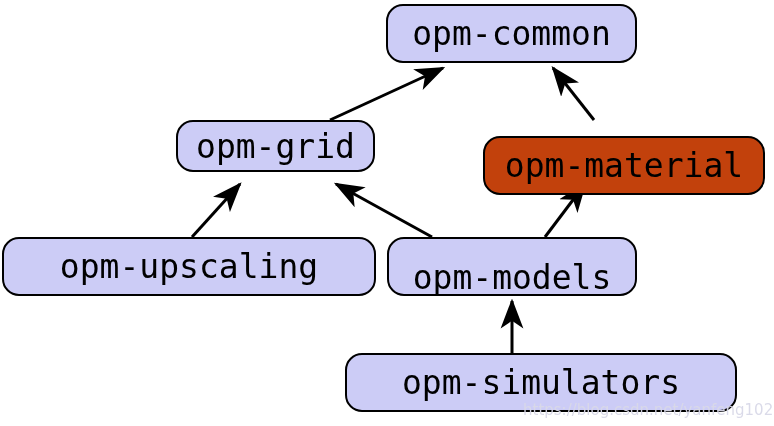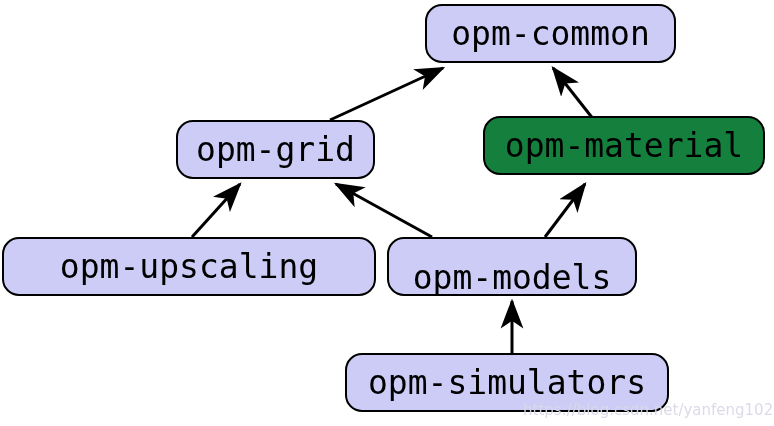--- a/index.html
+++ b/index.html
@@ -71,35 +71,35 @@
         <line x1="330" y1="120" x2="443" y2="68" stroke="#000000" stroke-width="3" marker-end="url(#arrowhead)"></line>
         <line x1="594" y1="120" x2="553" y2="68" stroke="#000000" stroke-width="3" marker-end="url(#arrowhead)"></line>
         <line x1="192" y1="237" x2="240" y2="184" stroke="#000000" stroke-width="3" marker-end="url(#arrowhead)"></line>
         <line x1="432" y1="237" x2="336" y2="184" stroke="#000000" stroke-width="3" marker-end="url(#arrowhead)"></line>
         <line x1="545" y1="237" x2="585" y2="184" stroke="#000000" stroke-width="3" marker-end="url(#arrowhead)"></line>
         <line x1="512" y1="353" x2="512" y2="301" stroke="#000000" stroke-width="3" marker-end="url(#arrowhead)"></line>
       </g>
   </svg>
 
   <div id="nodes-group">
-      <div class="graph-node" style="left: 386px; top: 4px; width: 251px; height: 59px; background: rgb(204, 204, 246); border-color: rgb(0, 0, 0); margin-left: 39px;">
+      <div class="graph-node" style="left: 386px; top: 4px; width: 251px; height: 59px; background: rgb(204, 204, 246); border-color: rgb(0, 0, 0);">
         <span class="node-label" style="font-size: 33px;">opm-common</span>
       </div>
-      <div class="graph-node" style="left: 176px; top: 120px; width: 199px; height: 59px; background: rgb(204, 204, 246); border-color: rgb(0, 0, 0);">
+      <div class="graph-node" style="left: 176px; top: 120px; width: 199px; height: 52px; background: rgb(204, 204, 246); border-color: rgb(0, 0, 0);">
         <span class="node-label" style="font-size: 33px;">opm-grid</span>
       </div>
-      <div class="graph-node" style="left: 483px; top: 116px; width: 282px; height: 59px; background: #15803d; border-color: rgb(0, 0, 0);">
+      <div class="graph-node" style="left: 483px; top: 136px; width: 282px; height: 59px; background: #c2410c; border-color: rgb(0, 0, 0);">
         <span class="node-label" style="font-size: 33px;">opm-material</span>
       </div>
       <div class="graph-node" style="left: 2px; top: 237px; width: 374px; height: 59px; background: rgb(204, 204, 246); border-color: rgb(0, 0, 0);">
         <span class="node-label" style="font-size: 33px;">opm-upscaling</span>
       </div>
       <div class="graph-node" style="left: 387px; top: 237px; width: 250px; height: 59px; background: rgb(204, 204, 246); border-color: rgb(0, 0, 0); align-items: flex-end;">
         <span class="node-label" style="font-size: 33px;">opm-models</span>
       </div>
-      <div class="graph-node" style="left: 345px; top: 353px; width: 324px; height: 59px; background: rgb(204, 204, 246); border-color: rgb(0, 0, 0);">
+      <div class="graph-node" style="left: 345px; top: 353px; width: 392px; height: 59px; background: rgb(204, 204, 246); border-color: rgb(0, 0, 0);">
         <span class="node-label" style="font-size: 33px;">opm-simulators</span>
       </div>
     </div>
 
   <div class="watermark" style="left: 523px; top: 401px; color: rgb(217, 217, 232);">https://blog.csdn.net/yanfeng1022</div>
 
 </div>
 
 </body></html>

